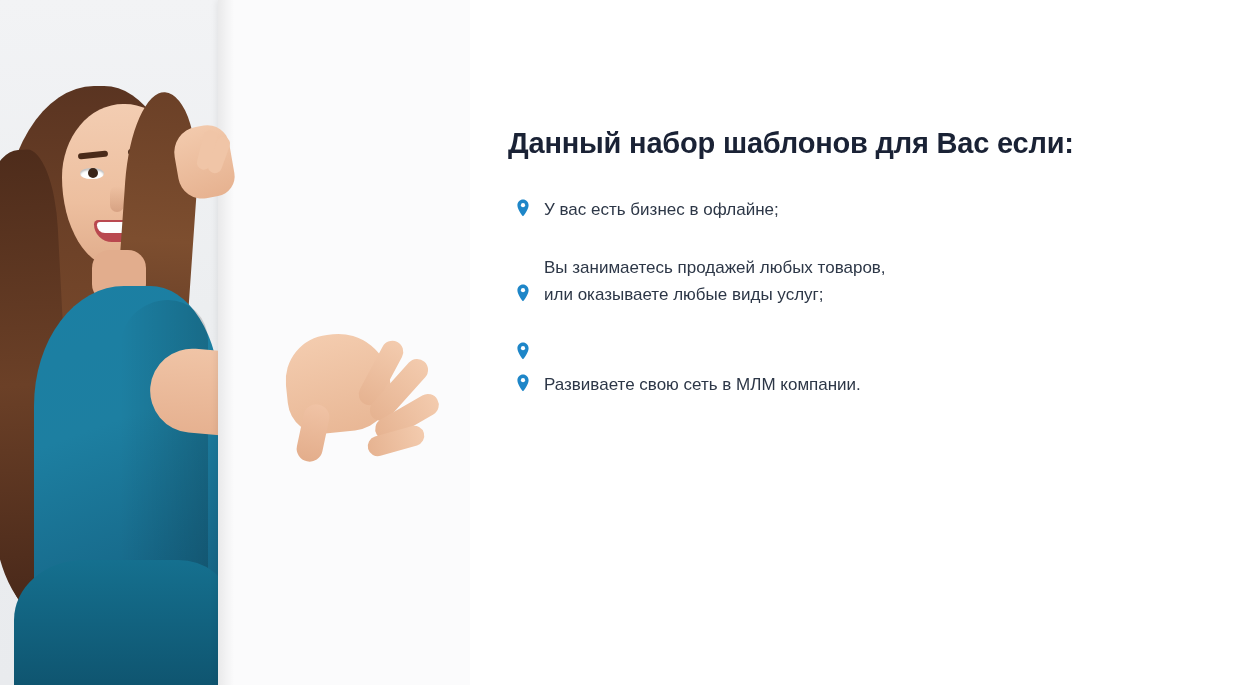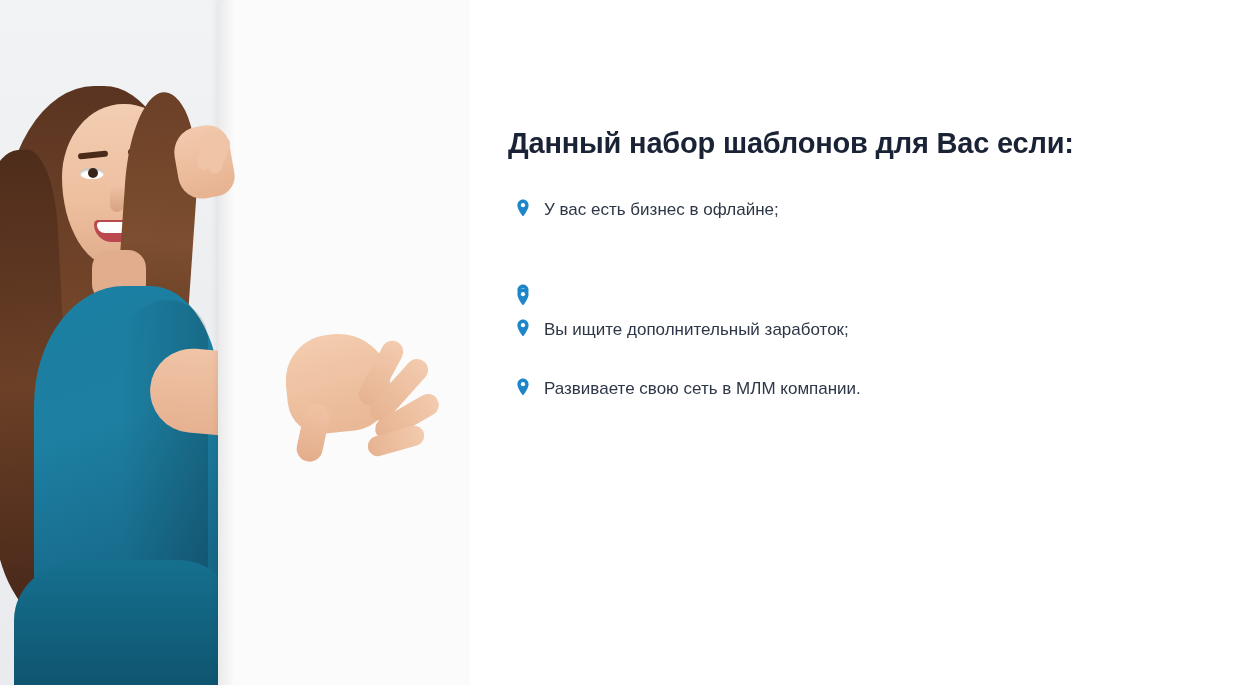--- a/index.html
+++ b/index.html
@@ -392,40 +392,33 @@
         <span class="bullet-text">У вас есть бизнес в офлайне;</span>
       </li>
 
       <li class="bullet">
         <span class="pin-icon" style="top:30px;">
           <svg width="14" height="18" viewBox="0 0 14 18" xmlns="http://www.w3.org/2000/svg">
             <path d="M7 0.6C3.9 0.6 1.4 3.1 1.4 6.2c0 4.2 5.1 10.6 5.3 10.9.2.2.4.2.6 0 .2-.3 5.3-6.7 5.3-10.9C12.6 3.1 10.1.6 7 .6z" fill="#1e86c8"></path>
             <circle cx="7" cy="6.2" r="2.1" fill="#ffffff"></circle>
           </svg>
         </span>
+        <span class="bullet-text">Вы занимаетесь продажей любых товаров,
+или оказываете любые виды услуг;</span>
       </li>
 
       <li class="bullet">
         <span class="pin-icon">
           <svg width="14" height="18" viewBox="0 0 14 18" xmlns="http://www.w3.org/2000/svg">
             <path d="M7 0.6C3.9 0.6 1.4 3.1 1.4 6.2c0 4.2 5.1 10.6 5.3 10.9.2.2.4.2.6 0 .2-.3 5.3-6.7 5.3-10.9C12.6 3.1 10.1.6 7 .6z" fill="#1e86c8"></path>
             <circle cx="7" cy="6.2" r="2.1" fill="#ffffff"></circle>
           </svg>
         </span>
       </li>
 
-      <li class="bullet">
-        <span class="pin-icon">
-          <svg width="14" height="18" viewBox="0 0 14 18" xmlns="http://www.w3.org/2000/svg">
-            <path d="M7 0.6C3.9 0.6 1.4 3.1 1.4 6.2c0 4.2 5.1 10.6 5.3 10.9.2.2.4.2.6 0 .2-.3 5.3-6.7 5.3-10.9C12.6 3.1 10.1.6 7 .6z" fill="#1e86c8"></path>
-            <circle cx="7" cy="6.2" r="2.1" fill="#ffffff"></circle>
-          </svg>
-        </span>
-        <span class="bullet-text">Вы ищите дополнительный заработок;</span>
-      </li>
 
       <li class="bullet">
         <span class="pin-icon">
           <svg width="14" height="18" viewBox="0 0 14 18" xmlns="http://www.w3.org/2000/svg">
             <path d="M7 0.6C3.9 0.6 1.4 3.1 1.4 6.2c0 4.2 5.1 10.6 5.3 10.9.2.2.4.2.6 0 .2-.3 5.3-6.7 5.3-10.9C12.6 3.1 10.1.6 7 .6z" fill="#1e86c8"></path>
             <circle cx="7" cy="6.2" r="2.1" fill="#ffffff"></circle>
           </svg>
         </span>
         <span class="bullet-text">Развиваете свою сеть в МЛМ компании.</span>
       </li>

